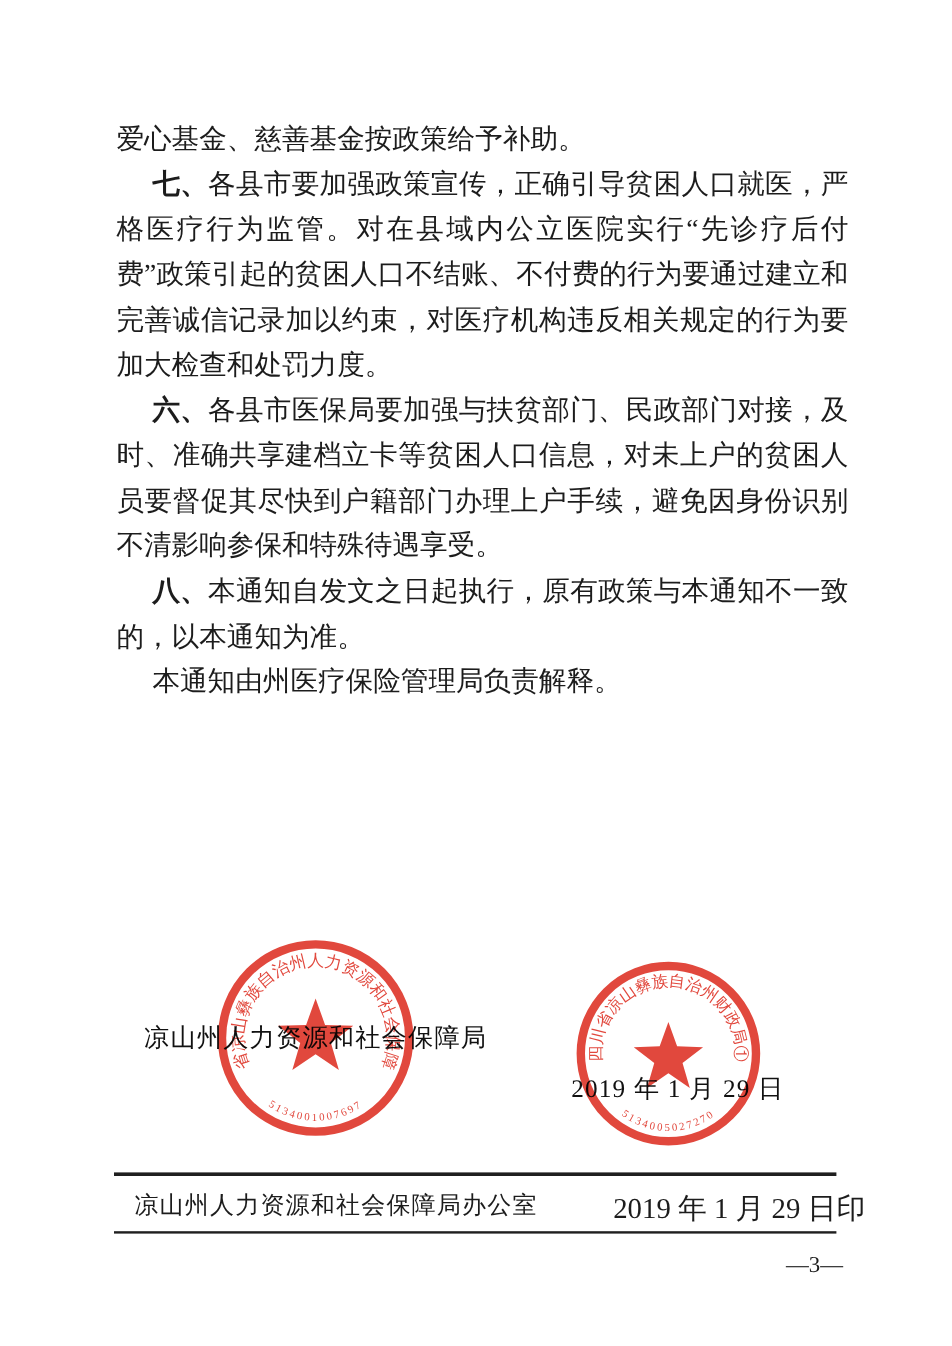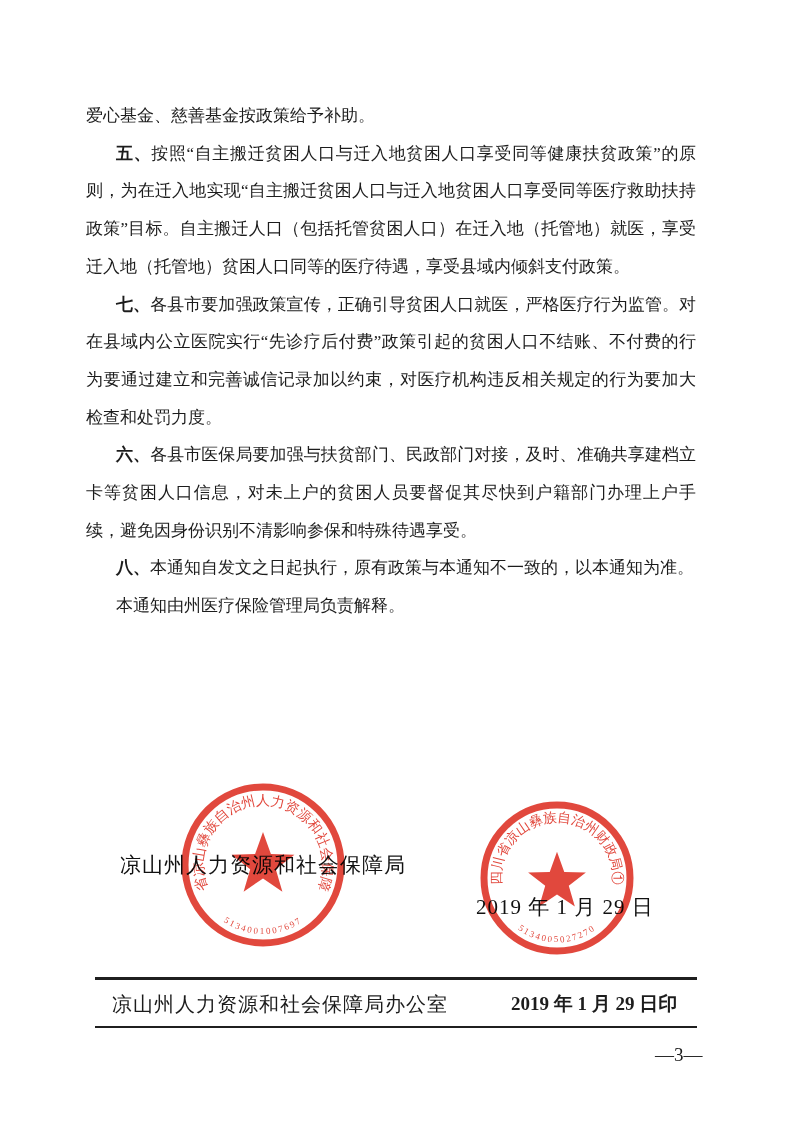--- a/index.html
+++ b/index.html
@@ -1,49 +1,48 @@
 <!DOCTYPE html>
 <html><head>
 <meta charset="utf-8">
 <style>
   html,body{margin:0;padding:0;background:#ffffff;}
   .page{
     position:relative;width:793px;height:1122px;background:#ffffff;overflow:hidden;
     font-family:"Liberation Serif","DejaVu Serif",serif;color:#1c1c1c;
   }
   .body-text{
-    position:absolute;left:86px;top:97px;width:610px;
-    font-size:17px;line-height:37.7px;text-align:justify;
+    position:absolute;left:97px;top:97px;width:610px;
+    font-size:23px;line-height:37.7px;text-align:justify;
   }
   .body-text p{margin:0;text-indent:30px;}
   .body-text p.no-indent{text-indent:0;}
   .para-prefix{font-weight:700;}
   .sig{position:absolute;font-size:21px;letter-spacing:1px;white-space:nowrap;color:#111;}
   .sig-left{left:120px;top:851px;}
   .sig-right{left:488px;top:853px;}
   .sig-date{left:476px;top:893px;}
   .seal{position:absolute;mix-blend-mode:multiply;opacity:0.92;}
   .seal-left{left:180px;top:782px;}
   .seal-right{left:479px;top:800px;}
   .seal text{font-family:"Liberation Serif","DejaVu Serif",serif;}
   .rule{position:absolute;left:95px;width:602px;background:#1f1f1f;}
   .rule-top{top:977px;height:3px;}
   .rule-bottom{top:1026px;height:2px;}
   .footer-issuer{position:absolute;left:112px;top:991px;font-size:20px;letter-spacing:1px;white-space:nowrap;}
-  .footer-print-date{position:absolute;left:511px;top:991px;font-size:19px;white-space:nowrap;font-weight:bold;}
+  .footer-print-date{position:absolute;left:511px;top:991px;font-size:24px;white-space:nowrap;}
   .page-number{position:absolute;left:655px;top:1044px;font-size:19px;white-space:nowrap;}
 </style>
 </head>
 <body>
 
 <div class="page">
 
   <div class="body-text">
     <p class="no-indent"><span>爱心基金、慈善基金按政策给予补助。</span></p>
-    <p><span class="para-prefix">五、</span><span>按照“自主搬迁贫困人口与迁入地贫困人口享受同等健康扶贫政策”的原则，为在迁入地实现“自主搬迁贫困人口与迁入地贫困人口享受同等医疗救助扶持政策”目标。自主搬迁人口（包括托管贫困人口）在迁入地（托管地）就医，享受迁入地（托管地）贫困人口同等的医疗待遇，享受县域内倾斜支付政策。</span></p>
     <p><span class="para-prefix">七、</span><span>各县市要加强政策宣传，正确引导贫困人口就医，严格医疗行为监管。对在县域内公立医院实行“先诊疗后付费”政策引起的贫困人口不结账、不付费的行为要通过建立和完善诚信记录加以约束，对医疗机构违反相关规定的行为要加大检查和处罚力度。</span></p>
     <p><span class="para-prefix">六、</span><span>各县市医保局要加强与扶贫部门、民政部门对接，及时、准确共享建档立卡等贫困人口信息，对未上户的贫困人员要督促其尽快到户籍部门办理上户手续，避免因身份识别不清影响参保和特殊待遇享受。</span></p>
     <p><span class="para-prefix">八、</span><span>本通知自发文之日起执行，原有政策与本通知不一致的，以本通知为准。</span></p>
     <p><span>本通知由州医疗保险管理局负责解释。</span></p>
   </div>
 
   <div class="sig sig-left">凉山州人力资源和社会保障局</div>
   <div class="sig sig-date">2019 年 1 月 29 日</div>
 
   <svg class="seal seal-left" width="166" height="166" viewBox="-83 -83 166 166">

